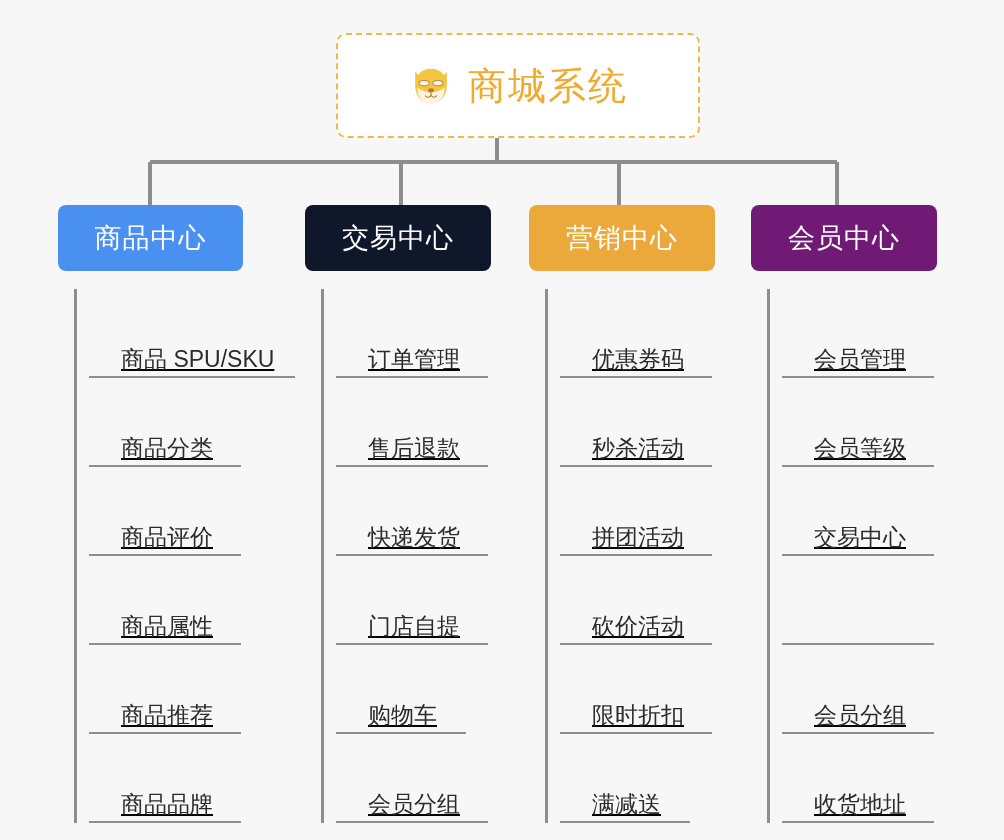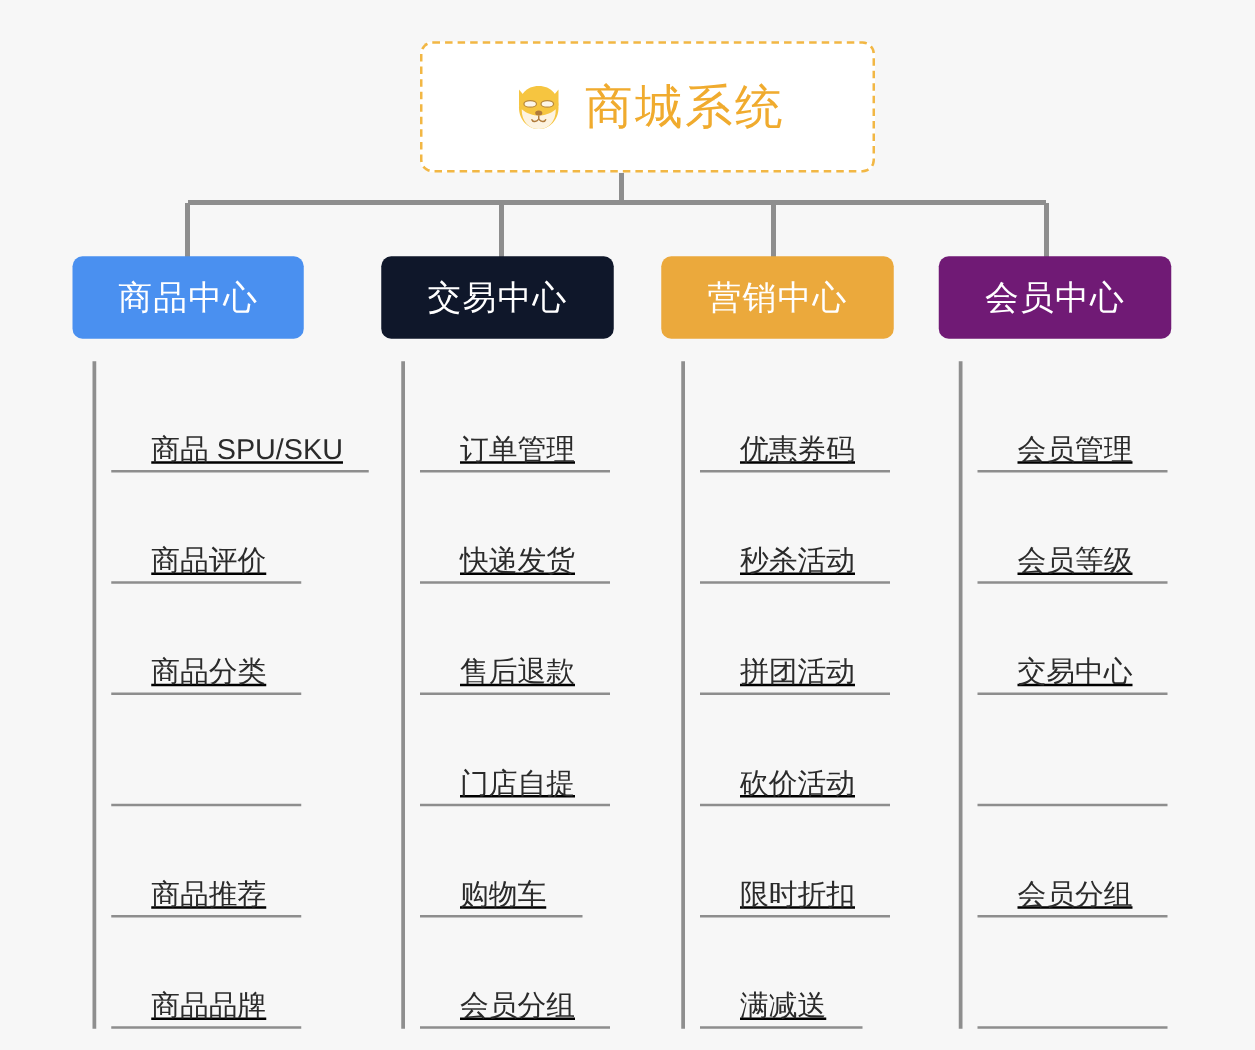--- a/index.html
+++ b/index.html
@@ -172,28 +172,29 @@
     <div class="cat-header" style="background: rgb(74, 144, 240);">
       <span>商品中心</span>
     </div>
     <div class="items">
       <div class="item">
         <span class="line" style="width: 206px;"></span>
         <span class="label">商品 SPU/SKU</span>
       </div>
       <div class="item">
         <span class="line" style="width: 152px;"></span>
+        <span class="label">商品分类</span>
+      </div>
+      <div class="item">
+        <span class="line" style="width: 152px;"></span>
         <span class="label">商品评价</span>
       </div>
       <div class="item">
         <span class="line" style="width: 152px;"></span>
-        <span class="label">商品分类</span>
-      </div>
-      <div class="item">
-        <span class="line" style="width: 152px;"></span>
+        <span class="label">商品属性</span>
       </div>
       <div class="item">
         <span class="line" style="width: 152px;"></span>
         <span class="label">商品推荐</span>
       </div>
       <div class="item">
         <span class="line" style="width: 152px;"></span>
         <span class="label">商品品牌</span>
       </div>
     </div>
@@ -203,25 +204,25 @@
     <div class="cat-header" style="background: #0f172a;">
       <span>交易中心</span>
     </div>
     <div class="items">
       <div class="item">
         <span class="line" style="width: 152px;"></span>
         <span class="label">订单管理</span>
       </div>
       <div class="item">
         <span class="line" style="width: 152px;"></span>
+        <span class="label">售后退款</span>
+      </div>
+      <div class="item">
+        <span class="line" style="width: 152px;"></span>
         <span class="label">快递发货</span>
-      </div>
-      <div class="item">
-        <span class="line" style="width: 152px;"></span>
-        <span class="label">售后退款</span>
       </div>
       <div class="item">
         <span class="line" style="width: 152px;"></span>
         <span class="label">门店自提</span>
       </div>
       <div class="item">
         <span class="line" style="width: 130px;"></span>
         <span class="label">购物车</span>
       </div>
       <div class="item">
@@ -282,17 +283,18 @@
       </div>
       <div class="item">
         <span class="line" style="width: 152px;"></span>
       </div>
       <div class="item">
         <span class="line" style="width: 152px;"></span>
         <span class="label">会员分组</span>
       </div>
       <div class="item">
         <span class="line" style="width: 152px;"></span>
+        <span class="label">收货地址</span>
       </div>
     </div>
   </div>
 
 </div>
 
 </body></html>

